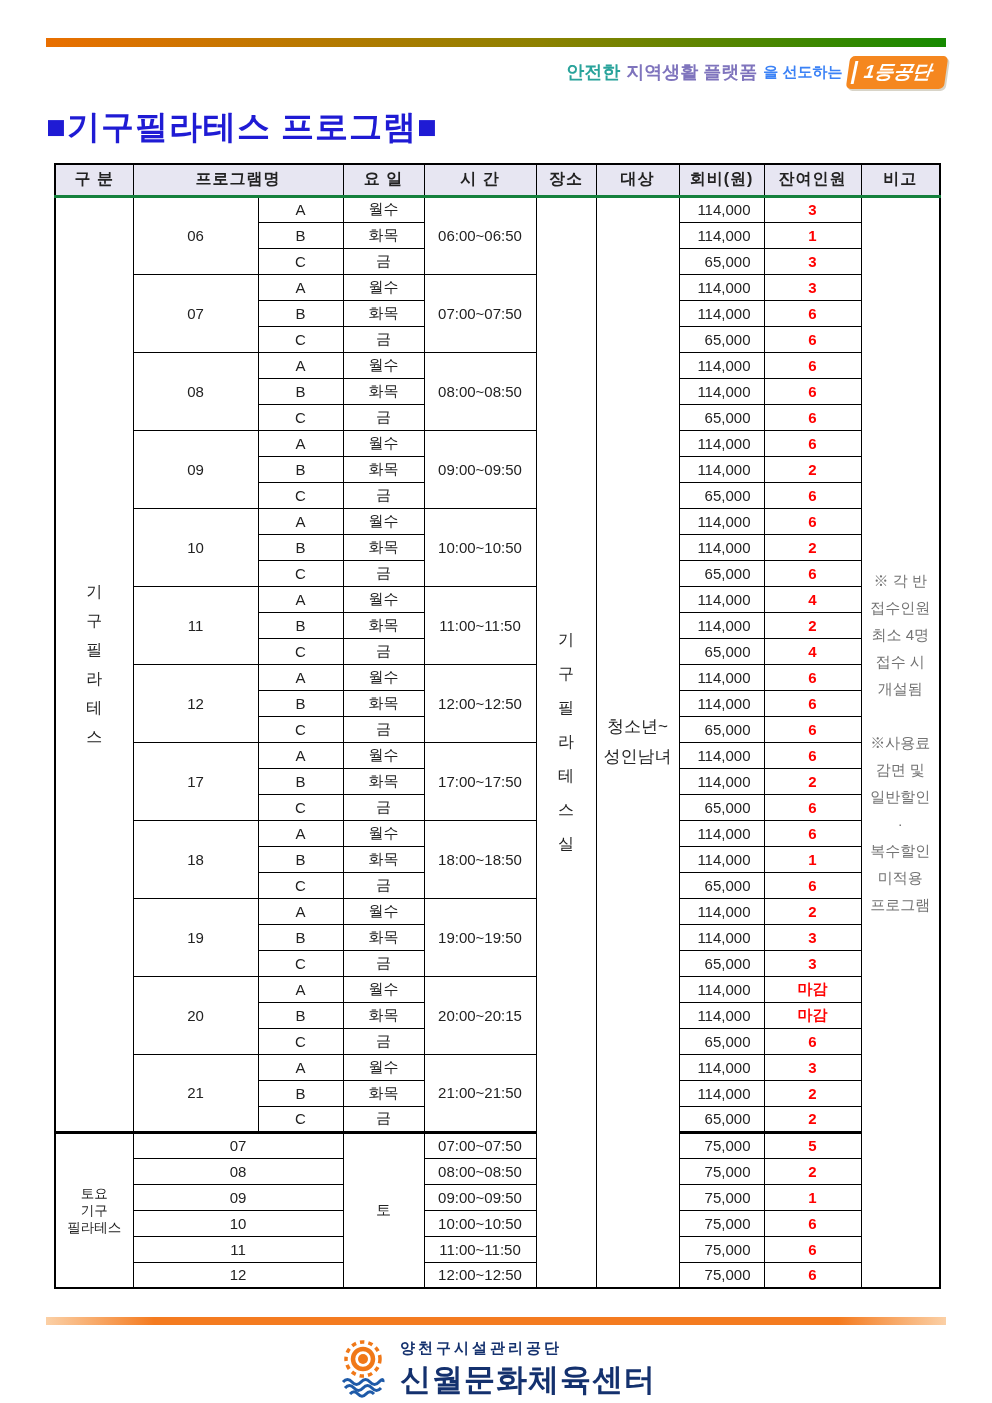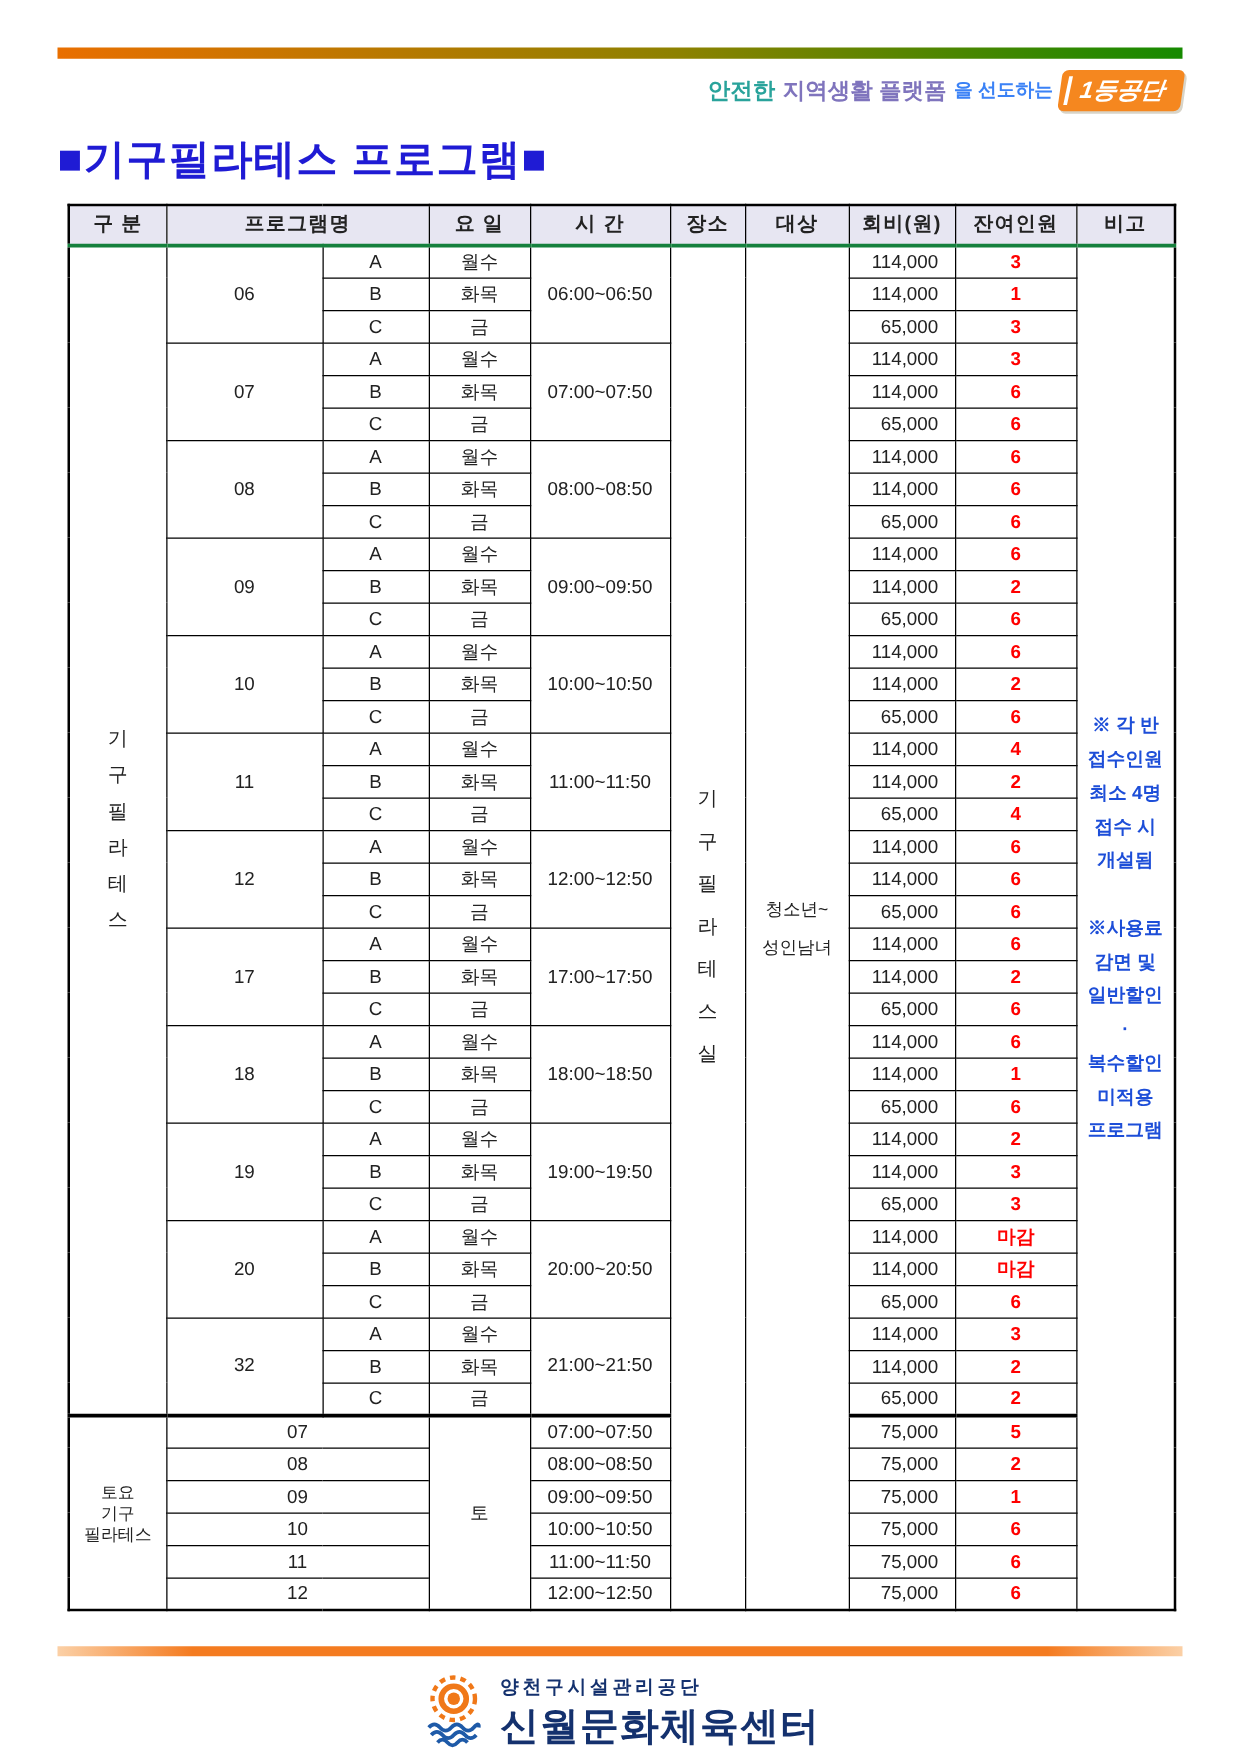--- a/index.html
+++ b/index.html
@@ -51,22 +51,22 @@
     font-size: 15px; height: 26px; padding: 0; color: #222; overflow: hidden;
   }
   .schedule thead th {
     background: #e7e6f2; font-size: 16px; font-weight: bold; height: 32px;
     border-bottom: 3px solid #15803d; letter-spacing: 1px;
   }
   td.fee-cell { text-align: right; padding-right: 13px; }
   td.remaining-cell { color: #ff0000; font-weight: bold; font-size: 15px; }
   td.vlabel-cell { font-size: 16px; line-height: 29px; }
   td.place-cell  { font-size: 16px; line-height: 34px; }
-  td.target-cell { font-size: 14px; line-height: 30px; }
-  td.remark-cell { color: #1d4ed8; font-weight: bold; font-size: 15px; line-height: 27px; }
+  td.target-cell { font-size: 17px; line-height: 30px; }
+  td.remark-cell { color: #737373; font-weight: normal; font-size: 15px; line-height: 27px; }
   td.sat-label-cell { font-size: 13.5px; line-height: 17px; }
   tr.section-start td { border-top: 3px solid #000; }
 
   
   .footer-bar {
     margin-top: 28px; height: 8px; width: 100%;
     background: linear-gradient(to right, #fbd0a6, #f47b20 12%, #f47b20 88%, #fbd0a6);
   }
   .footer-logo {
     margin-top: 12px; display: flex; justify-content: center; align-items: center; gap: 10px;
@@ -319,38 +319,38 @@
         <tr>
           <td>C</td>
           <td>금</td>
           <td class="fee-cell">65,000</td>
           <td class="remaining-cell">3</td>
         </tr>
         <tr>
           <td rowspan="3">20</td>
           <td>A</td>
           <td>월수</td>
-          <td rowspan="3">20:00~20:50</td>
+          <td rowspan="3">20:00~20:15</td>
           <td class="fee-cell">114,000</td>
           <td class="remaining-cell">마감</td>
         </tr>
         <tr>
           <td>B</td>
           <td>화목</td>
           <td class="fee-cell">114,000</td>
           <td class="remaining-cell">마감</td>
         </tr>
         <tr>
           <td>C</td>
           <td>금</td>
           <td class="fee-cell">65,000</td>
           <td class="remaining-cell">6</td>
         </tr>
         <tr>
-          <td rowspan="3">32</td>
+          <td rowspan="3">21</td>
           <td>A</td>
           <td>월수</td>
           <td rowspan="3">21:00~21:50</td>
           <td class="fee-cell">114,000</td>
           <td class="remaining-cell">3</td>
         </tr>
         <tr>
           <td>B</td>
           <td>화목</td>
           <td class="fee-cell">114,000</td>

